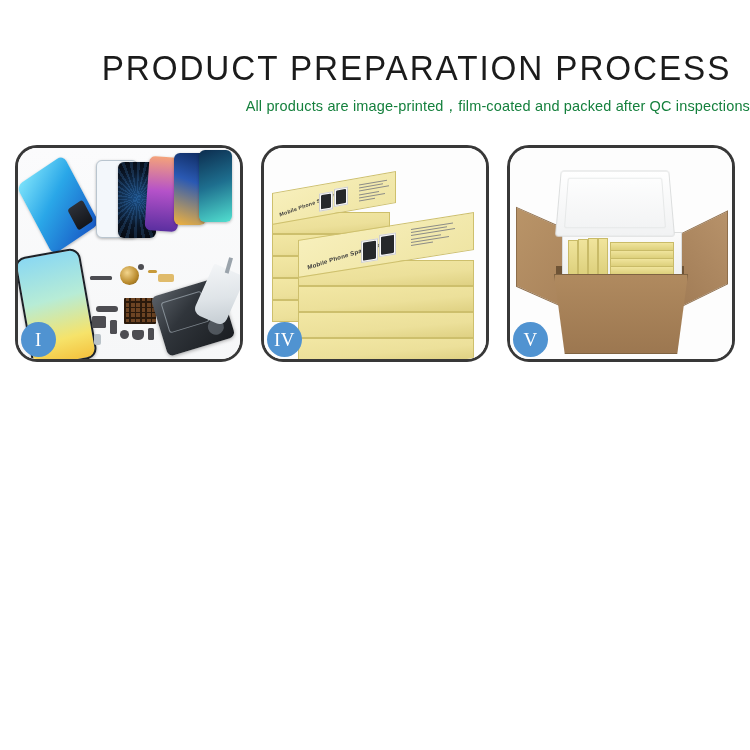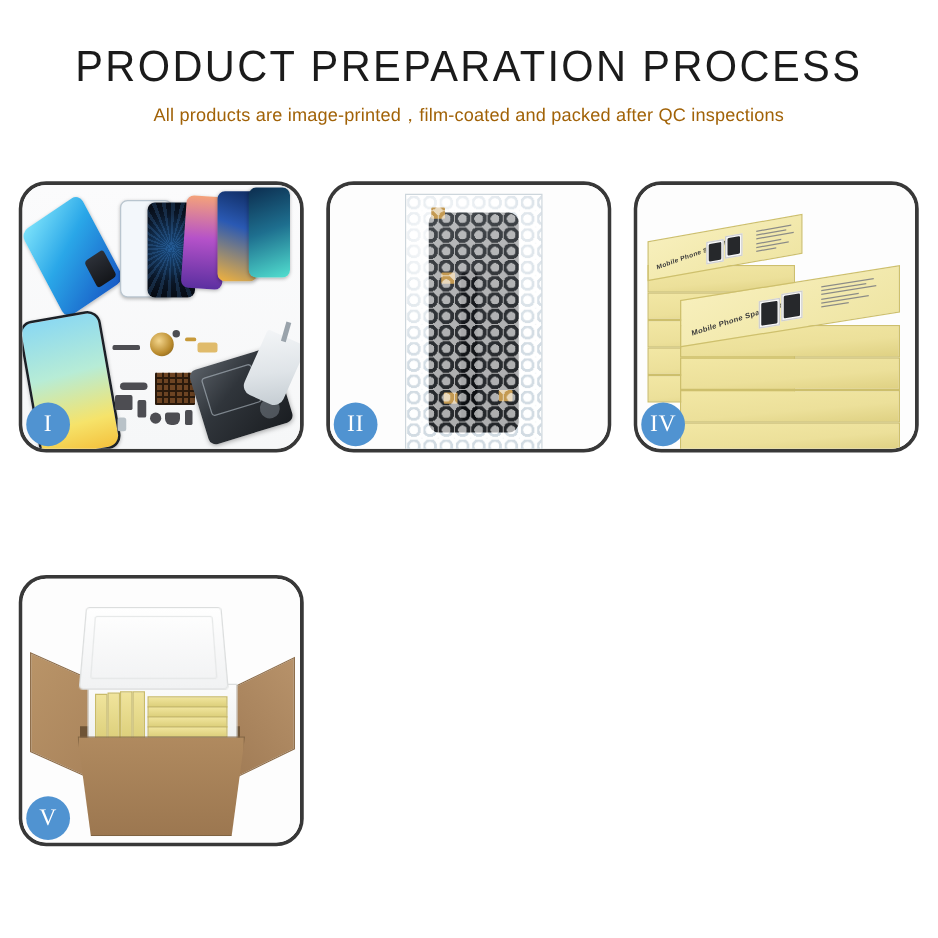--- a/index.html
+++ b/index.html
@@ -10,38 +10,38 @@
   body {
     width: 750px;
     height: 750px;
     font-family: "Liberation Sans", sans-serif;
     overflow: hidden;
     position: relative;
   }
 
   
   .header {
-    text-align: center;
-    padding-top: 36px;
+    text-align: right;
+    padding-top: 50px;
   }
   .title {
     font-family: "Liberation Sans Narrow", "Liberation Sans", sans-serif;
     font-size: 35px;
     font-weight: 400;
     color: #1b1b1b;
     letter-spacing: 2.0px;
     transform: scaleX(0.95);
     line-height: 1.05;
     margin: 0;
     white-space: nowrap;
   }
   .subtitle {
     font-size: 14.5px;
     font-weight: 400;
-    color: #a16207;
+    color: #15803d;
     letter-spacing: 0.15px;
     margin: 10px 0 0 0;
     white-space: nowrap;
   }
 
   
   .grid {
     position: absolute;
     left: 15px;
     top: 145px;
@@ -408,34 +408,20 @@
         <div class="pt gold" style="left:88px; top:58px; width:6px; height:6px;border-radius:50%;"></div>
         <div class="pt" style="left:50px; top:4px;  width:6px;  height:6px;border-radius:50%;"></div>
       </div>
 
       <div class="backpanel"></div>
       <div class="tweezer"></div>
     </div>
     <div class="badge">I</div>
   </div>
 
-  <div class="panel">
-    <div class="panel-clip">
-      <div class="bubblebag">
-        <div class="screen-in"></div>
-        <div class="flexcable"></div>
-        <div class="tape" style="left:20px; top:10px;"></div>
-        <div class="tape" style="left:28px; top:62px;"></div>
-        <div class="tape" style="left:30px; top:158px;"></div>
-        <div class="tape" style="left:74px; top:156px;"></div>
-        <div class="bubbles-over"></div>
-      </div>
-    </div>
-    <div class="badge">II</div>
-  </div>
 
 
   <div class="panel">
     <div class="panel-clip">
       <div class="stack">
 
         <div class="sbox" style="left:2px;  top:48px;  width:118px; height:22px;"></div>
         <div class="sbox" style="left:2px;  top:70px;  width:118px; height:22px;"></div>
         <div class="sbox" style="left:2px;  top:92px;  width:118px; height:22px;"></div>
         <div class="sbox" style="left:2px;  top:114px; width:118px; height:22px;"></div>

